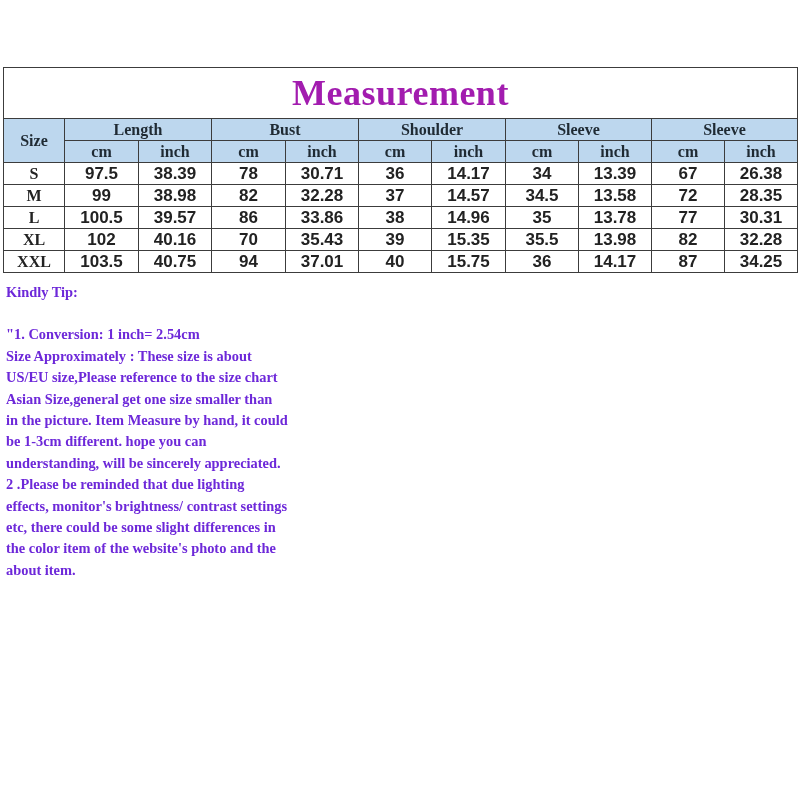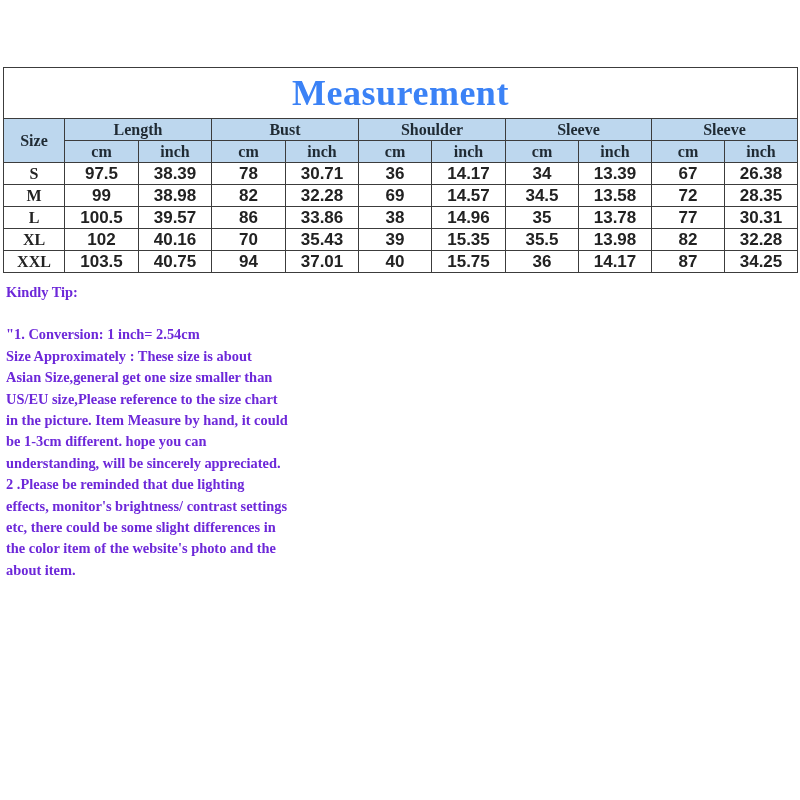--- a/index.html
+++ b/index.html
@@ -1,19 +1,19 @@
 <!DOCTYPE html>
 <html><head>
 <meta charset="utf-8">
 <style>
   html, body { margin:0; padding:0; background:#ffffff; }
   body { width:800px; height:800px; position:relative; overflow:hidden; font-family:"Liberation Serif", serif; color:#1a1a1a; }
   .chart { position:absolute; left:3px; top:67px; width:794px; border-collapse:collapse; table-layout:fixed; }
   .chart td, .chart th { border:1.5px solid #3c3c3c; padding:0; text-align:center; vertical-align:middle; overflow:hidden; white-space:nowrap; }
-  .title-cell { height:50px; background:#ffffff; font-family:"Liberation Serif", serif; font-weight:bold; font-size:36px; letter-spacing:0.5px; color:#3b82f6; }
+  .title-cell { height:50px; background:#ffffff; font-family:"Liberation Serif", serif; font-weight:bold; font-size:36px; letter-spacing:0.5px; color:#a21caf; }
   .hdr { background:#bdd7ee; font-family:"Liberation Serif", serif; font-weight:bold; font-size:16px; color:#1f2a33; height:21px; line-height:20px; }
   .hdr-size { font-size:16px; }
   .data td { height:21px; font-family:"Liberation Sans", sans-serif; font-weight:bold; font-size:17px; color:#222; line-height:20px; }
   .data td.size-col { font-family:"Liberation Serif", serif; font-size:16px; }
   .tips { position:absolute; left:6px; top:282px; width:360px; font-family:"Liberation Serif", serif; font-weight:bold; font-size:14.4px; line-height:21.4px; color:#6d28d9; }
   .tips p { margin:0; }
   .tips .gap { height:21px; }
 </style>
 </head>
 <body>
@@ -68,21 +68,21 @@
     <td>13.39</td>
     <td>67</td>
     <td>26.38</td>
   </tr>
   <tr class="data">
     <td class="size-col">M</td>
     <td>99</td>
     <td>38.98</td>
     <td>82</td>
     <td>32.28</td>
-    <td>69</td>
+    <td>37</td>
     <td>14.57</td>
     <td>34.5</td>
     <td>13.58</td>
     <td>72</td>
     <td>28.35</td>
   </tr>
   <tr class="data">
     <td class="size-col">L</td>
     <td>100.5</td>
     <td>39.57</td>
@@ -122,22 +122,22 @@
     <td>34.25</td>
   </tr>
 </tbody>
   </table>
 
 <div class="tips">
   <p>Kindly Tip:</p>
   <div class="gap"></div>
   <p>"1. Conversion:  1 inch= 2.54cm</p>
   <p>Size Approximately :  These size is about</p>
+  <p>US/EU size,Please reference to the size chart</p>
   <p>Asian Size,general get one size smaller than</p>
-  <p>US/EU size,Please reference to the size chart</p>
   <p>in the picture. Item Measure by hand, it could</p>
   <p>be 1-3cm different. hope you can</p>
   <p>understanding, will be sincerely appreciated.</p>
   <p>2 .Please be reminded that due lighting</p>
   <p>effects, monitor's brightness/ contrast settings</p>
   <p>etc, there could be some slight differences in</p>
   <p>the color item of the website's photo and the</p>
   <p>about item.</p>
 </div>
 

